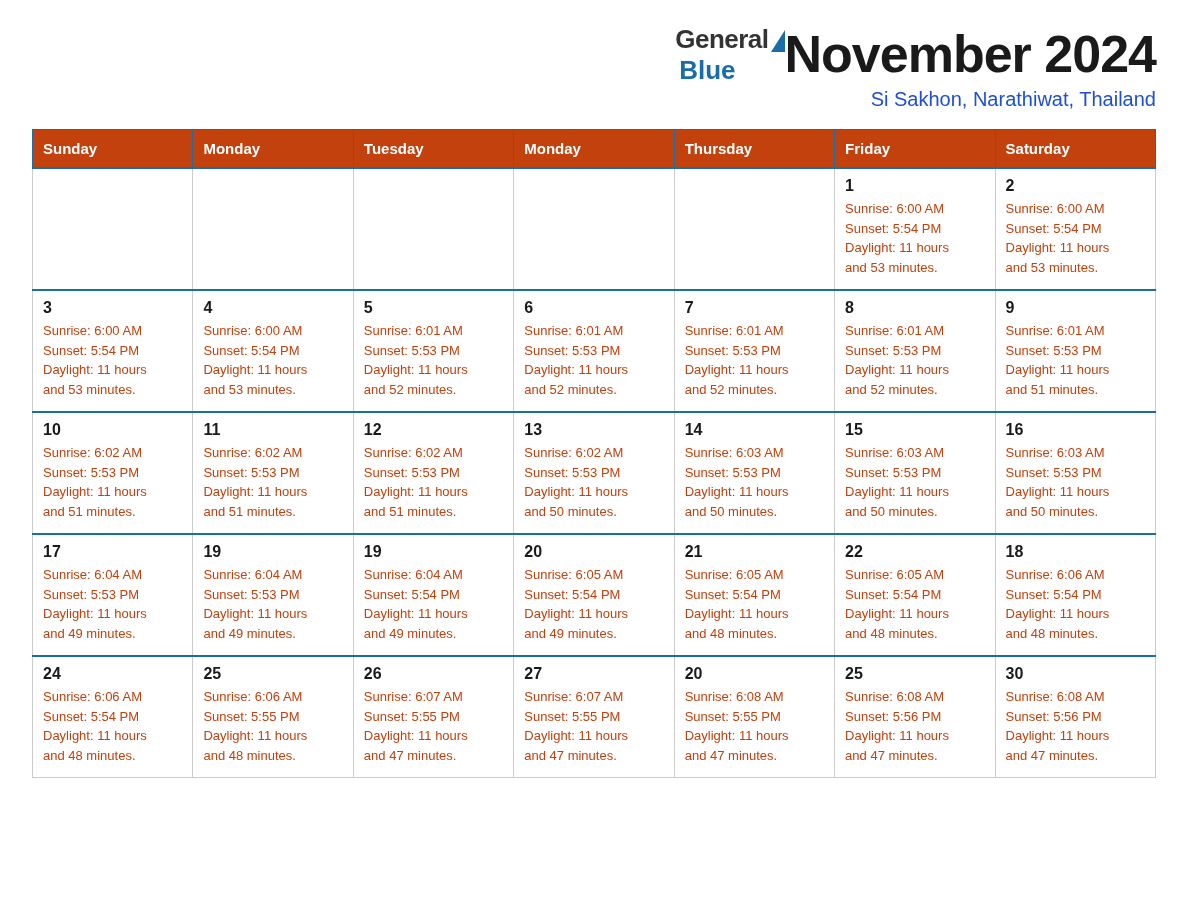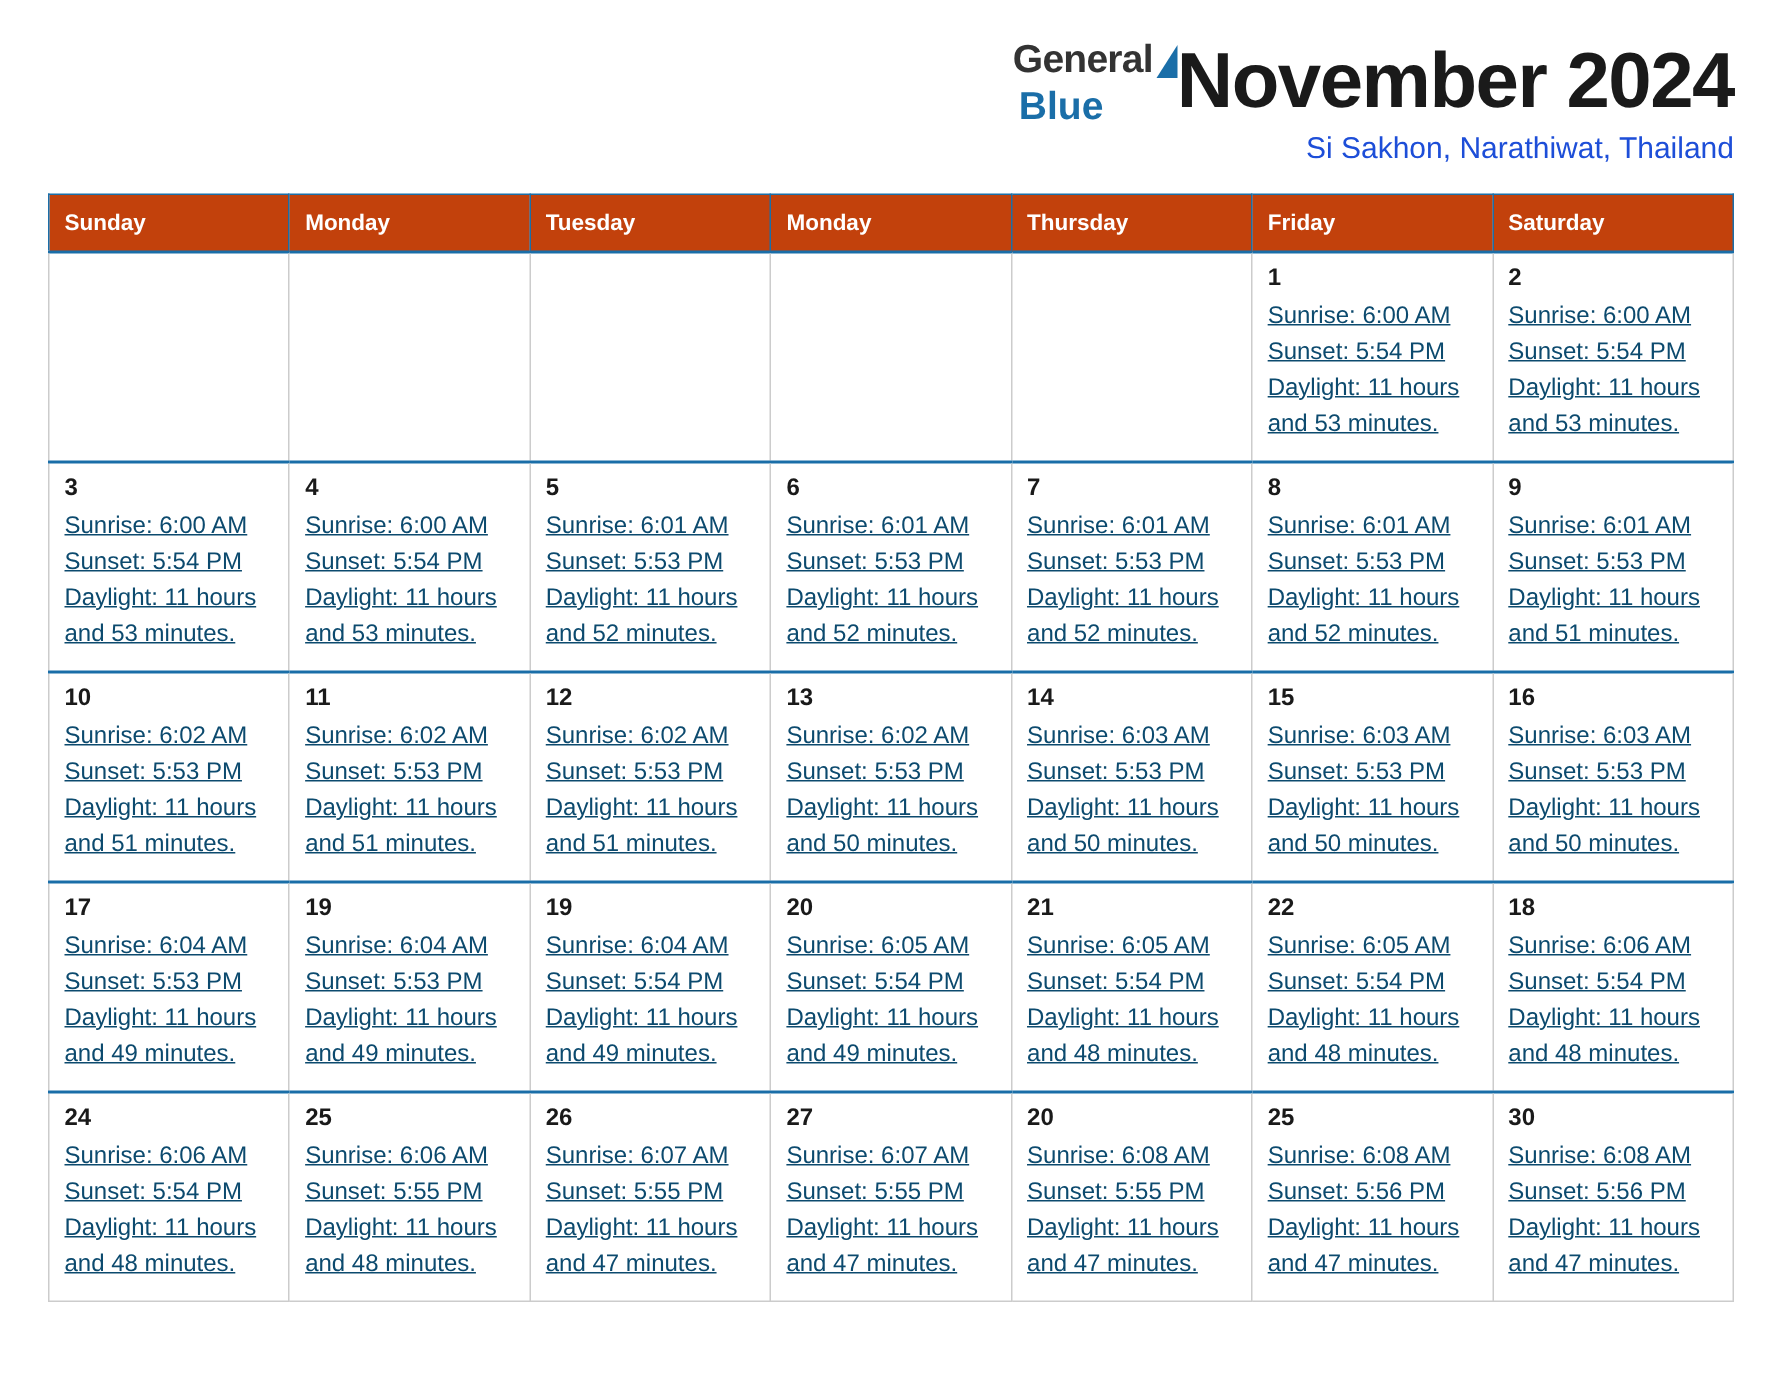--- a/index.html
+++ b/index.html
@@ -87,24 +87,23 @@
       height: 110px;
     }
     .calendar tbody tr td .day-num {
       font-size: 16px;
       font-weight: bold;
       color: #1a1a1a;
       display: block;
       margin-bottom: 4px;
     }
     .calendar tbody tr td .day-info {
-      font-size: 16px;
-      color: #0c4a6e;
+      font-size: 13px;
+      color: #c2410c;
       line-height: 1.5;
-      text-decoration: underline;
     }
     .calendar tbody tr td.empty {
       background: #fff;
     }
     .calendar tbody tr:first-child td {
       border-top: 2px solid #1a6ea8;
     }
     .calendar tbody tr td {
       border-top: 2px solid #1a6ea8;
     }

